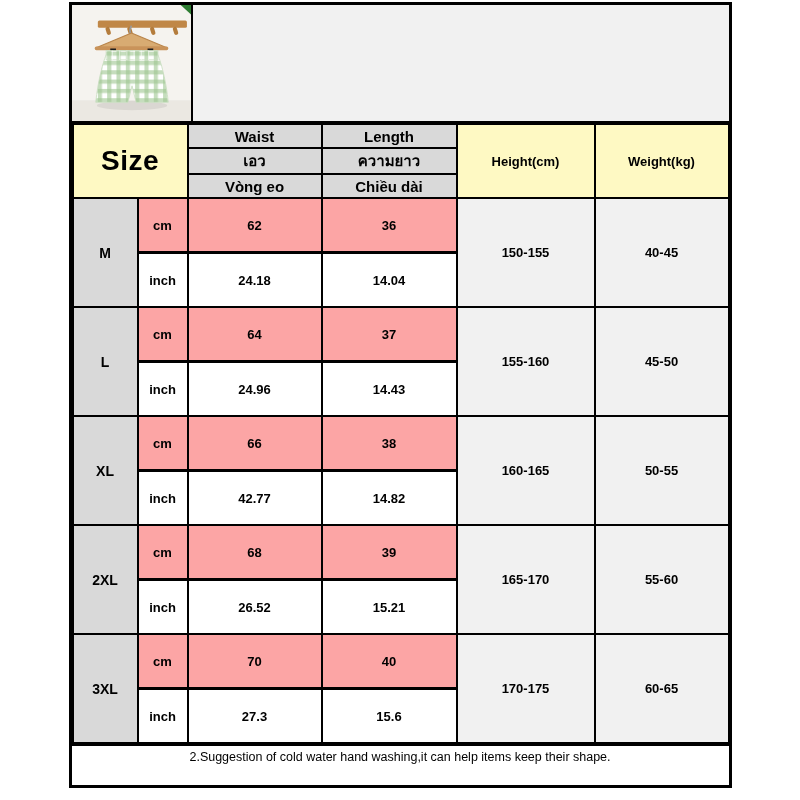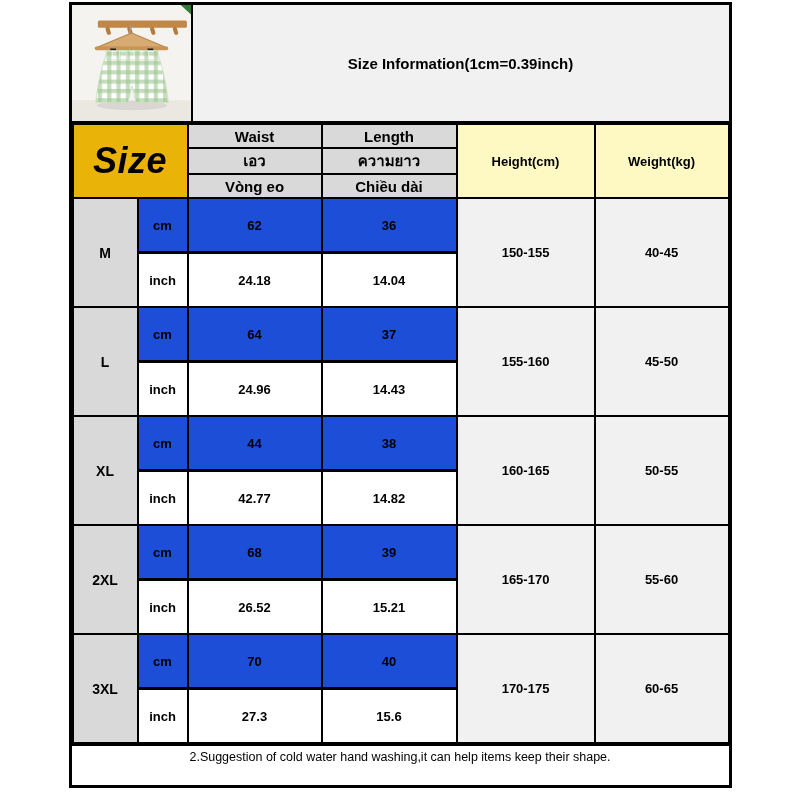--- a/index.html
+++ b/index.html
@@ -41,23 +41,23 @@
     padding:0;overflow:hidden;
   }
   col.c-size{width:65px;}
   col.c-unit{width:50px;}
   col.c-waist{width:134px;}
   col.c-length{width:135px;}
   col.c-height{width:138px;}
   col.c-weight{width:134px;}
   .hd{background:#fef9c3;}
   .band{background:#d9d9d9;height:22px;font-size:15px;}
-  th.size-big{background:#eab308;font-size:36px;letter-spacing:0.5px;font-style:italic;}
+  th.size-big{background:#fef9c3;font-size:28px;letter-spacing:0.5px;}
   th.size-label{background:#d9d9d9;font-size:14px;}
-  tr.cm-row td{background:#1d4ed8;height:52px;}
+  tr.cm-row td{background:#fca5a5;height:52px;}
   tr.inch-row td{background:#ffffff;height:52px;text-align:center;}
   td.range{background:#f1f1f1 !important;}
   tr.cm-row td.hdiv{border-bottom:3px solid #000;}
   
   .footer{
     border-top:2px solid #000;background:#fff;
     text-align:center;font-size:12.5px;font-weight:normal;
     line-height:16px;padding:3px 2px 20px 2px;
   }
 </style>
@@ -103,21 +103,20 @@
         <g>
           <path d="M36 46 L84 46 C88 54 93 74 95 94 L64 94 L60 78 L56 94 L25 94 C27 74 32 54 36 46 Z" fill="url(#gg)" stroke="#c9ddc0" stroke-width="0.8"></path>
           <rect x="35" y="44" width="50" height="9" fill="url(#gg)" stroke="#c9ddc0" stroke-width="0.8"></rect>
           <path d="M41 44 v9 M48 44 v9 M55 44 v9 M62 44 v9 M69 44 v9 M76 44 v9" stroke="#ffffff" stroke-width="1" opacity="0.55"></path>
         </g>
 
         <polygon points="119,0 119,11 107,0" fill="#2e7d32"></polygon>
       </svg>
     </div>
     <div class="title-cell">
-      <div>Size Information(1cm=0.39inch)</div>
     </div>
   </div>
 
   <table class="size-table">
     <colgroup>
       <col class="c-size">
         <col class="c-unit">
         <col class="c-waist">
       <col class="c-length">
         <col class="c-height">
@@ -166,21 +165,21 @@
       </tr>
       <tr class="inch-row">
         <td>inch</td>
         <td>24.96</td>
         <td>14.43</td>
       </tr>
 
       <tr class="cm-row">
         <th class="size-label" rowspan="2">XL</th>
         <td class="hdiv">cm</td>
-        <td class="hdiv">44</td>
+        <td class="hdiv">66</td>
         <td class="hdiv">38</td>
         <td class="range" rowspan="2">160-165</td>
         <td class="range" rowspan="2">50-55</td>
       </tr>
       <tr class="inch-row">
         <td>inch</td>
         <td>42.77</td>
         <td>14.82</td>
       </tr>
 

